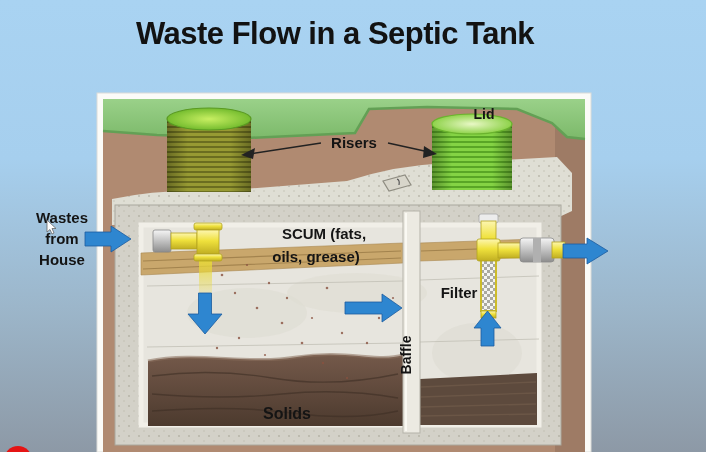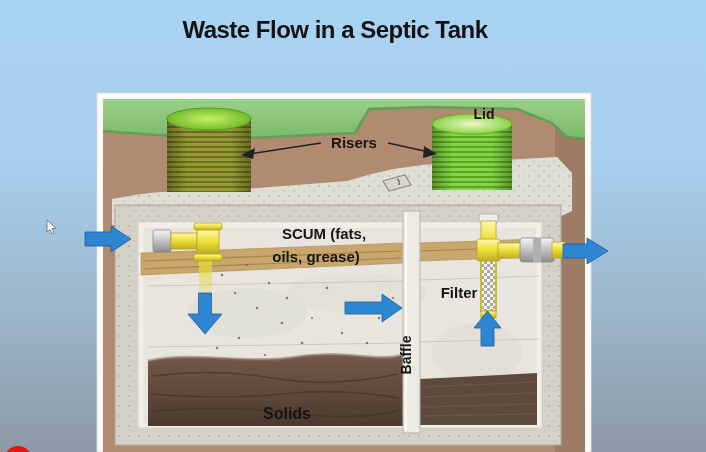--- a/index.html
+++ b/index.html
@@ -1,38 +1,39 @@
 <!DOCTYPE html>
 <html><head>
 <meta charset="utf-8">
 <style>
   html,body{margin:0;padding:0;}
   .stage{position:relative;width:706px;height:452px;overflow:hidden;
     background:linear-gradient(180deg,#a9d3f2 0%,#a6cfee 35%,#9cb6ca 68%,#8d99a6 100%);
     font-family:"Liberation Sans",sans-serif;}
   .title{position:absolute;left:70px;top:16px;width:530px;text-align:center;
-    font-size:24px;font-weight:700;color:#121212;letter-spacing:-0.5px;}
+    font-size:31px;font-weight:700;color:#121212;letter-spacing:-0.5px;}
   .side-label{position:absolute;font-size:15px;font-weight:700;color:#141414;
     text-align:center;line-height:21px;}
   .wastes{left:24px;top:207px;width:76px;}
   .drain{left:604px;top:232px;width:92px;}
   .diagram{position:absolute;left:97px;top:93px;width:494px;height:359px;}
   .diagram svg{overflow:visible;display:block;}
   .red-dot{position:absolute;left:4px;top:446px;width:28px;height:28px;
     border-radius:50%;background:#e51414;}
   .cursor{position:absolute;left:46px;top:220px;width:12px;height:16px;}
   svg text{font-family:"Liberation Sans",sans-serif;font-weight:700;fill:#141414;}
 </style>
 </head>
 <body>
 
 <div class="stage">
 
   <div class="title">Waste Flow in a Septic Tank</div>
 
+  <div class="side-label wastes">Wastes from House</div>
 
   <div class="diagram">
   <svg width="494" height="359" viewBox="0 0 494 359">
     <defs>
       <pattern id="ribsOlive" width="6" height="5" patternUnits="userSpaceOnUse">
         <rect width="6" height="5" fill="#979a33"></rect>
             <rect y="3" width="6" height="2" fill="#6b6e20"></rect>
       </pattern>
       <pattern id="ribsGreen" width="6" height="5" patternUnits="userSpaceOnUse">
         <rect width="6" height="5" fill="#84d344"></rect>

